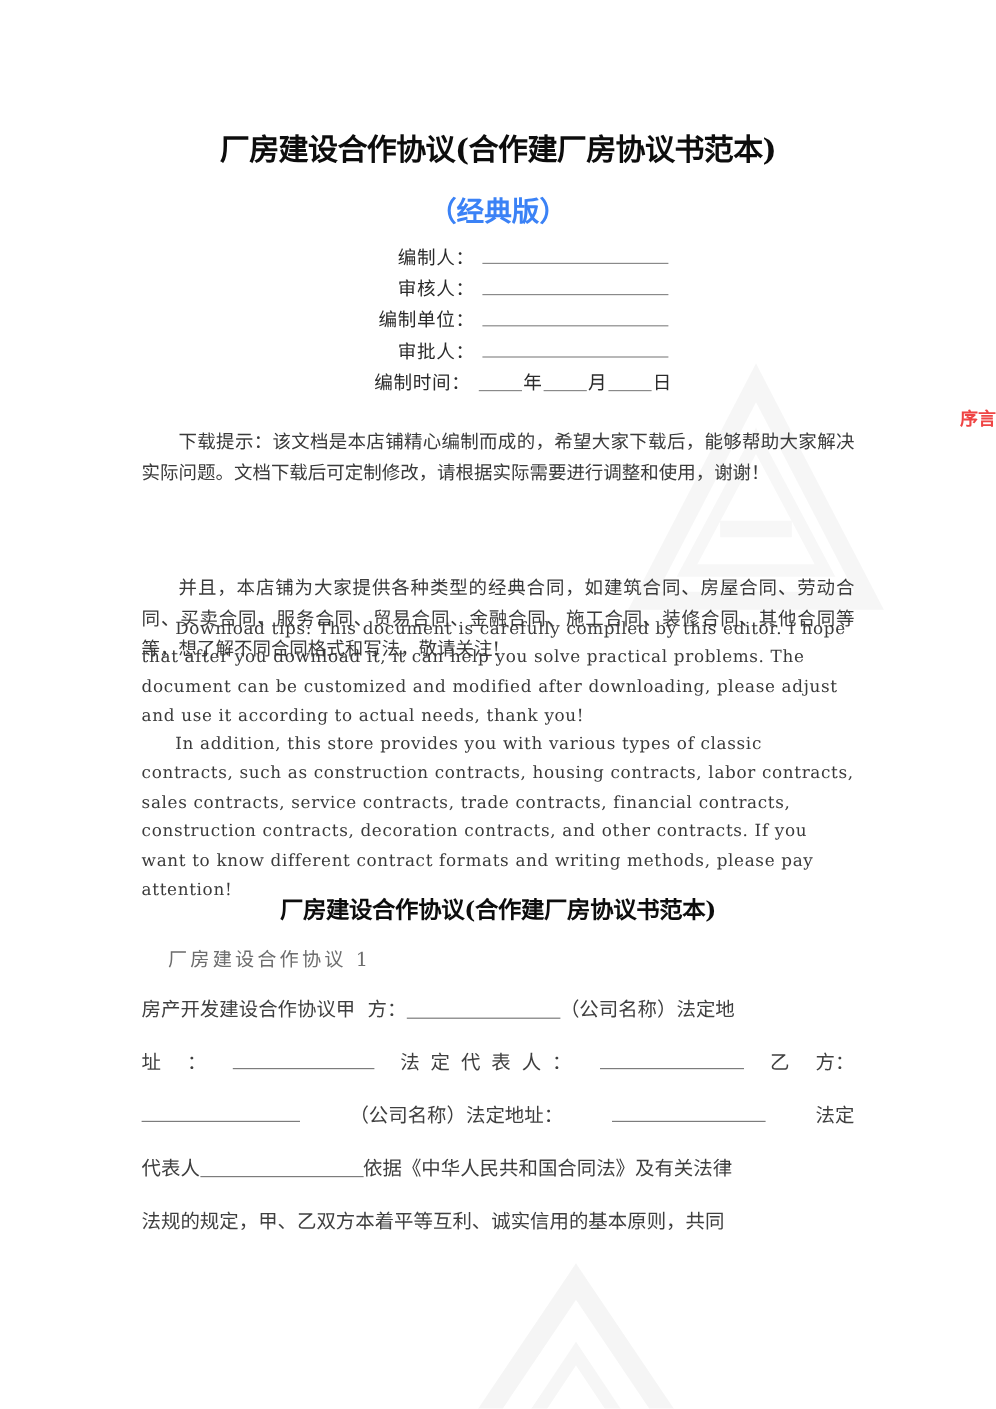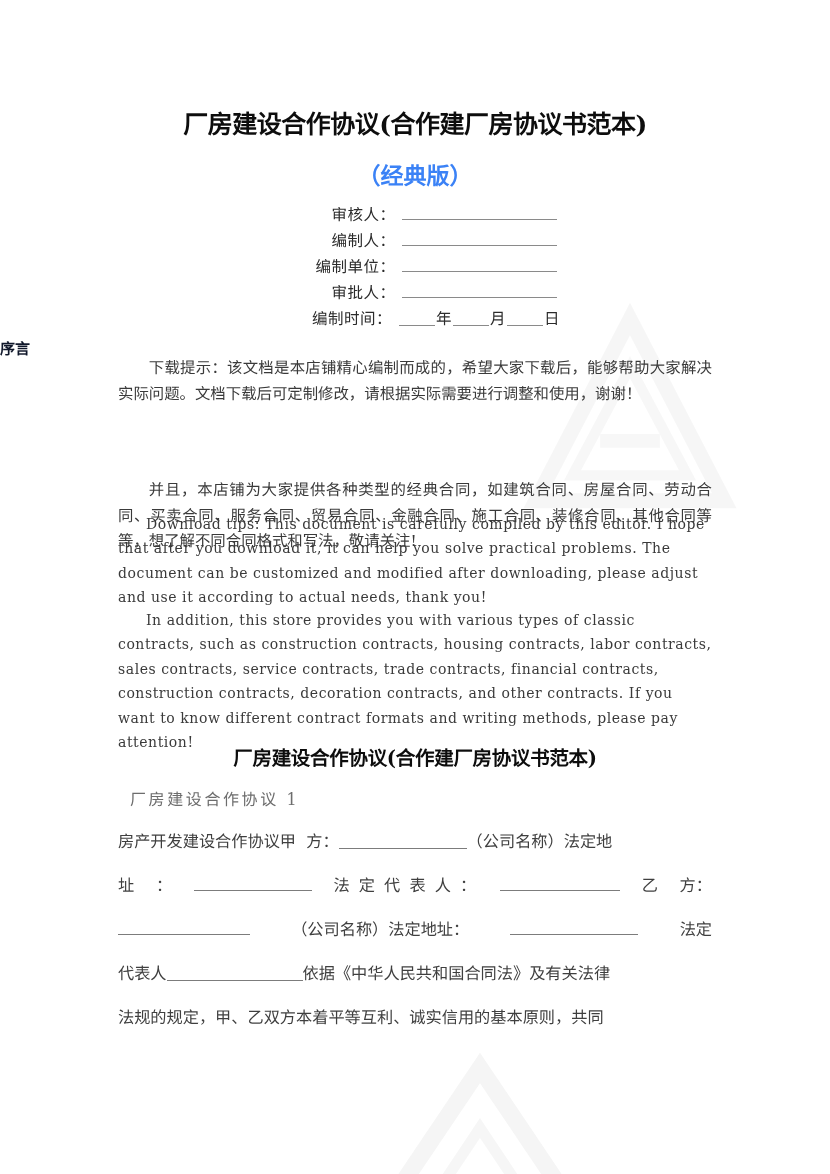--- a/index.html
+++ b/index.html
@@ -120,25 +120,25 @@
     margin: 0 1px;
     vertical-align: -2px;
   }
 
   
   .preface-heading {
     position: absolute;
     left: 0;
     top: 337px;
     width: 830px;
-    text-align: left;
+    text-align: right;
     font-family: "DejaVu Serif", "Liberation Serif", serif;
     font-weight: bold;
     font-size: 15px;
-    color: #0f172a;
+    color: #ef4444;
   }
 
   
   .cjk-para {
     position: absolute;
     left: 118px;
     width: 594px;
     font-family: "DejaVu Serif", "Liberation Serif", serif;
     font-size: 15.4px;
     line-height: 25.5px;
@@ -176,21 +176,21 @@
     font-family: "DejaVu Serif", "Liberation Serif", serif;
     font-weight: bold;
     font-size: 19.5px;
     letter-spacing: -0.3px;
     color: #0d0d0d;
     white-space: nowrap;
   }
 
   .section-subheading {
     position: absolute;
-    left: 130px;
+    left: 140px;
     top: 786px;
     font-family: "DejaVu Serif", "Liberation Serif", serif;
     font-size: 16px;
     letter-spacing: 2.6px;
     color: #6d6d6d;
   }
 
   
   .contract-body {
     position: absolute;
@@ -251,26 +251,26 @@
 
   <div class="content">
 
     <div class="doc-title">厂房建设合作协议(合作建厂房协议书范本)</div>
 
     <div class="doc-subtitle">（经典版）</div>
 
     <div class="meta-block">
 
       <div class="meta-row">
+        <span class="meta-label">编制人：</span>
+        <span class="meta-line"></span>
+      </div>
+
+      <div class="meta-row">
         <span class="meta-label">审核人：</span>
-        <span class="meta-line"></span>
-      </div>
-
-      <div class="meta-row">
-        <span class="meta-label">编制人：</span>
         <span class="meta-line"></span>
       </div>
 
       <div class="meta-row">
         <span class="meta-label">编制单位：</span>
         <span class="meta-line"></span>
       </div>
 
       <div class="meta-row">
         <span class="meta-label">审批人：</span>

